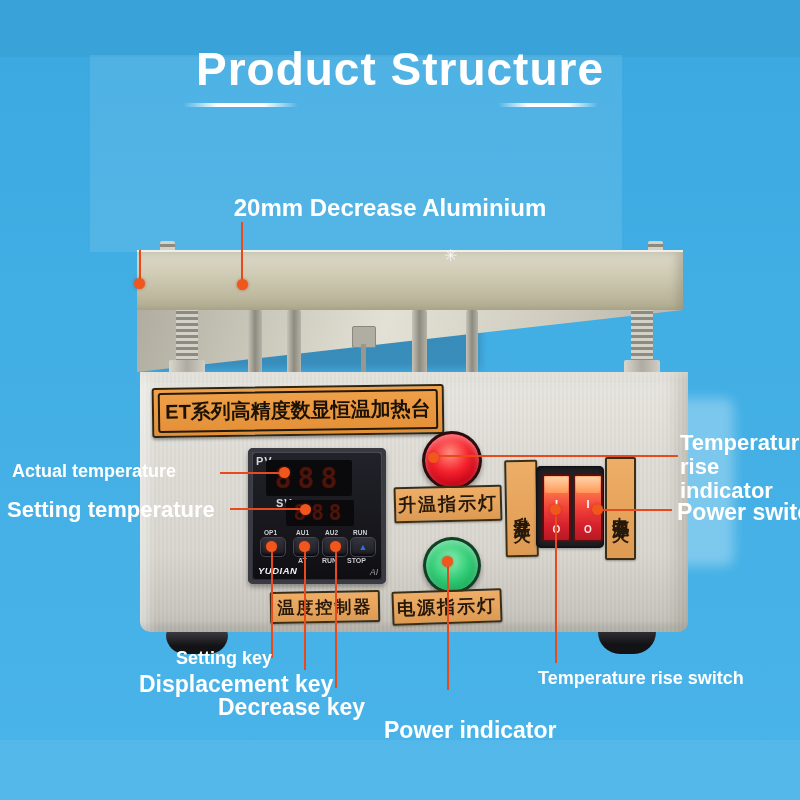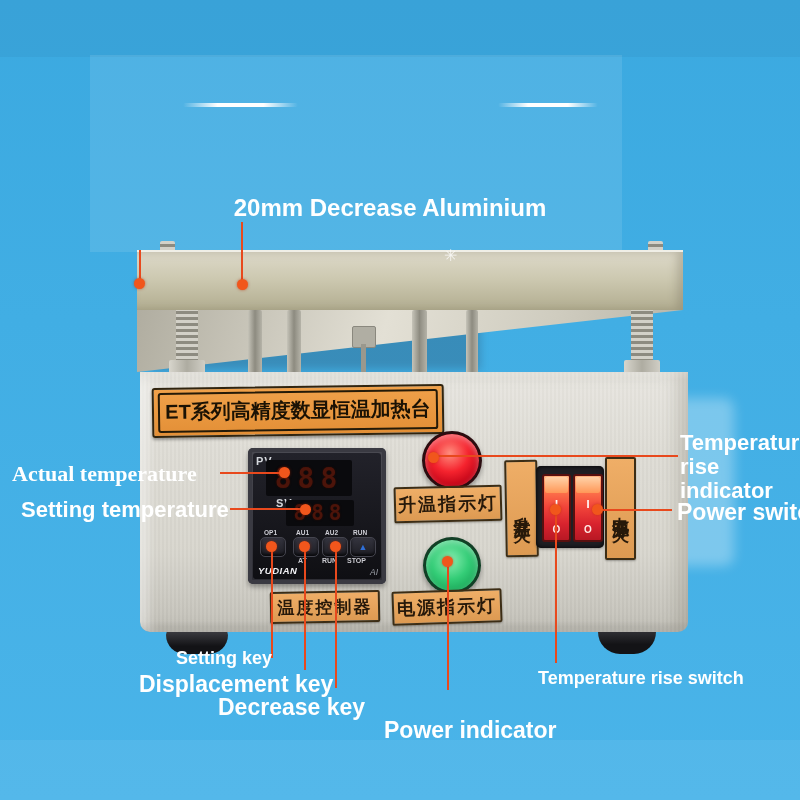--- a/index.html
+++ b/index.html
@@ -112,20 +112,21 @@
 </head>
 <body>
 
 <div id="canvas">
 
   <div class="patch" style="left:0;top:0;width:800px;height:57px;background:rgba(10,40,80,.05);"></div>
   <div class="patch" style="left:90px;top:55px;width:532px;height:197px;background:rgba(255,255,255,.10);"></div>
   <div class="patch" style="left:668px;top:398px;width:66px;height:168px;background:rgba(255,255,255,.30);filter:blur(6px);border-radius:10px;"></div>
   <div class="patch" style="left:0;top:740px;width:800px;height:60px;background:rgba(255,255,255,.06);"></div>
 
+  <div class="title">Product Structure</div>
   <div class="underline" style="left:183px;top:103px;width:115px;"></div>
   <div class="underline" style="left:498px;top:103px;width:100px;"></div>
 
   <div class="gap-shadow"></div>
   <div class="plate-under"></div>
   <div class="rod" style="left:248px;top:310px;width:14px;height:64px;"></div>
   <div class="rod" style="left:287px;top:310px;width:14px;height:64px;"></div>
   <div class="rod" style="left:412px;top:310px;width:15px;height:66px;"></div>
   <div class="rod" style="left:466px;top:310px;width:12px;height:66px;"></div>
   <div class="probe-block"></div>
@@ -208,22 +209,22 @@
   <div class="dot" style="left:300px;top:504px;"></div>
   <div class="dot" style="left:428px;top:452px;"></div>
   <div class="dot" style="left:592px;top:504px;"></div>
   <div class="dot" style="left:550px;top:504px;"></div>
   <div class="dot" style="left:442px;top:556px;"></div>
   <div class="dot" style="left:266px;top:541px;"></div>
   <div class="dot" style="left:299px;top:541px;"></div>
   <div class="dot" style="left:330px;top:541px;"></div>
 
   <div class="note" style="left:190px;top:194px;width:400px;text-align:center;font-size:24px;">20mm Decrease Aluminium</div>
-  <div class="note" style="left:12px;top:461px;font-size:22px;font-family:Liberation Serif, serif;">Actual temperature</div>
-  <div class="note" style="left:21px;top:497px;font-size:22px;">Setting temperature</div>
+  <div class="note" style="left:12px;top:461px;font-size:18px;">Actual temperature</div>
+  <div class="note" style="left:7px;top:497px;font-size:22px;">Setting temperature</div>
   <div class="note wrap" style="left:680px;top:431px;width:132px;font-size:22px;line-height:24px;">Temperature rise indicator</div>
   <div class="note" style="left:677px;top:499px;font-size:23px;">Power switch</div>
   <div class="note" style="left:176px;top:648px;font-size:18px;">Setting key</div>
   <div class="note" style="left:139px;top:671px;font-size:23px;">Displacement key</div>
   <div class="note" style="left:218px;top:694px;font-size:23px;">Decrease key</div>
   <div class="note" style="left:384px;top:696px;font-size:23px;margin-top:21px;">Power indicator</div>
   <div class="note" style="left:538px;top:668px;font-size:18px;">Temperature rise switch</div>
 
 </div>
 

